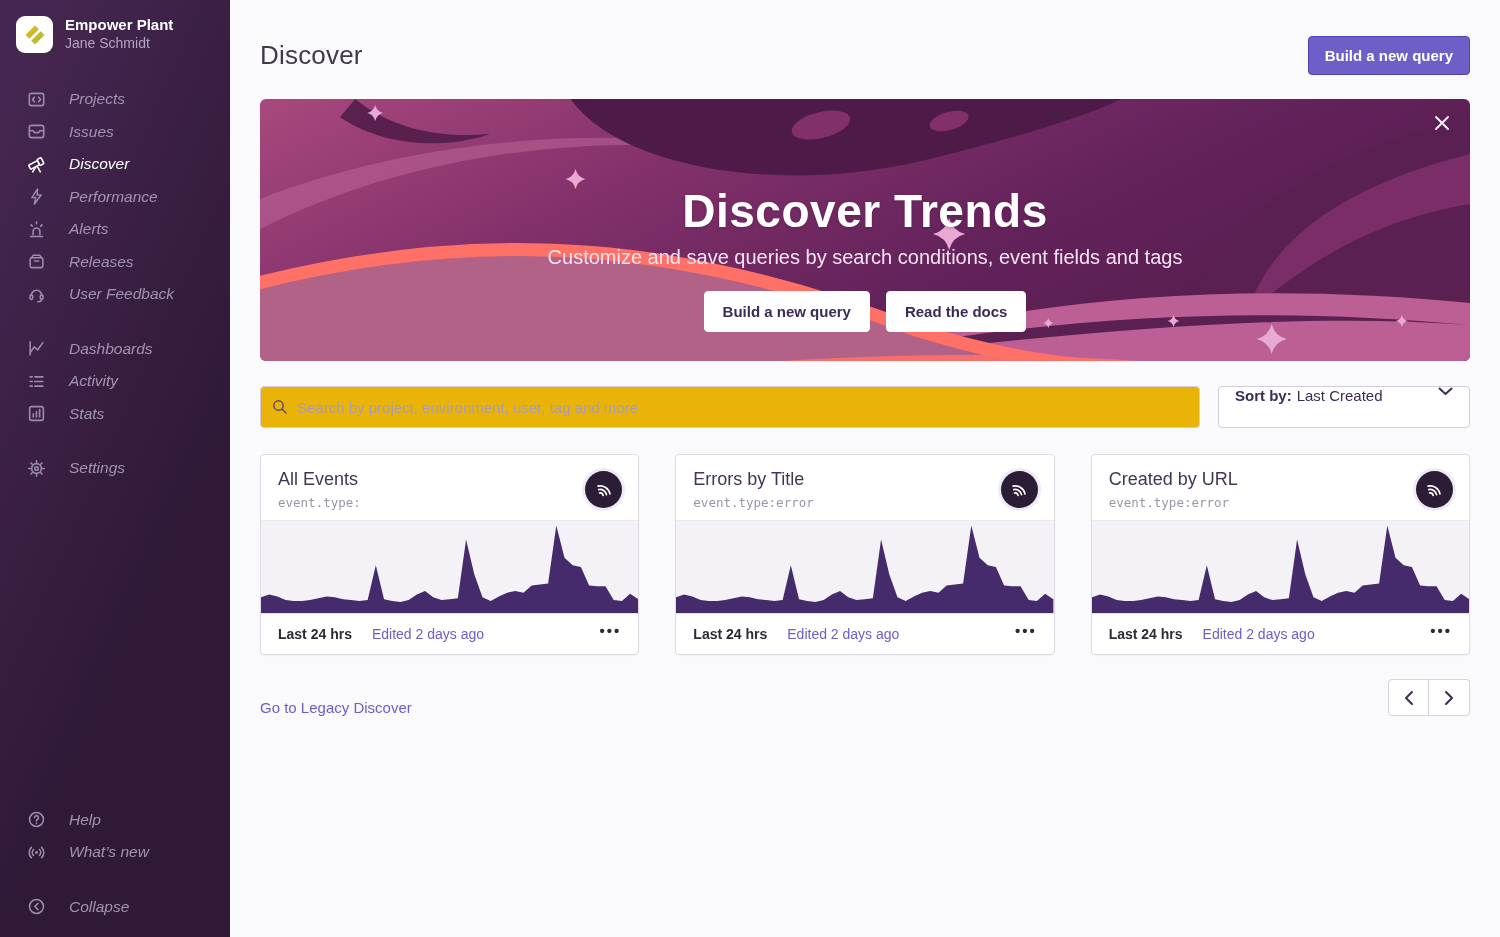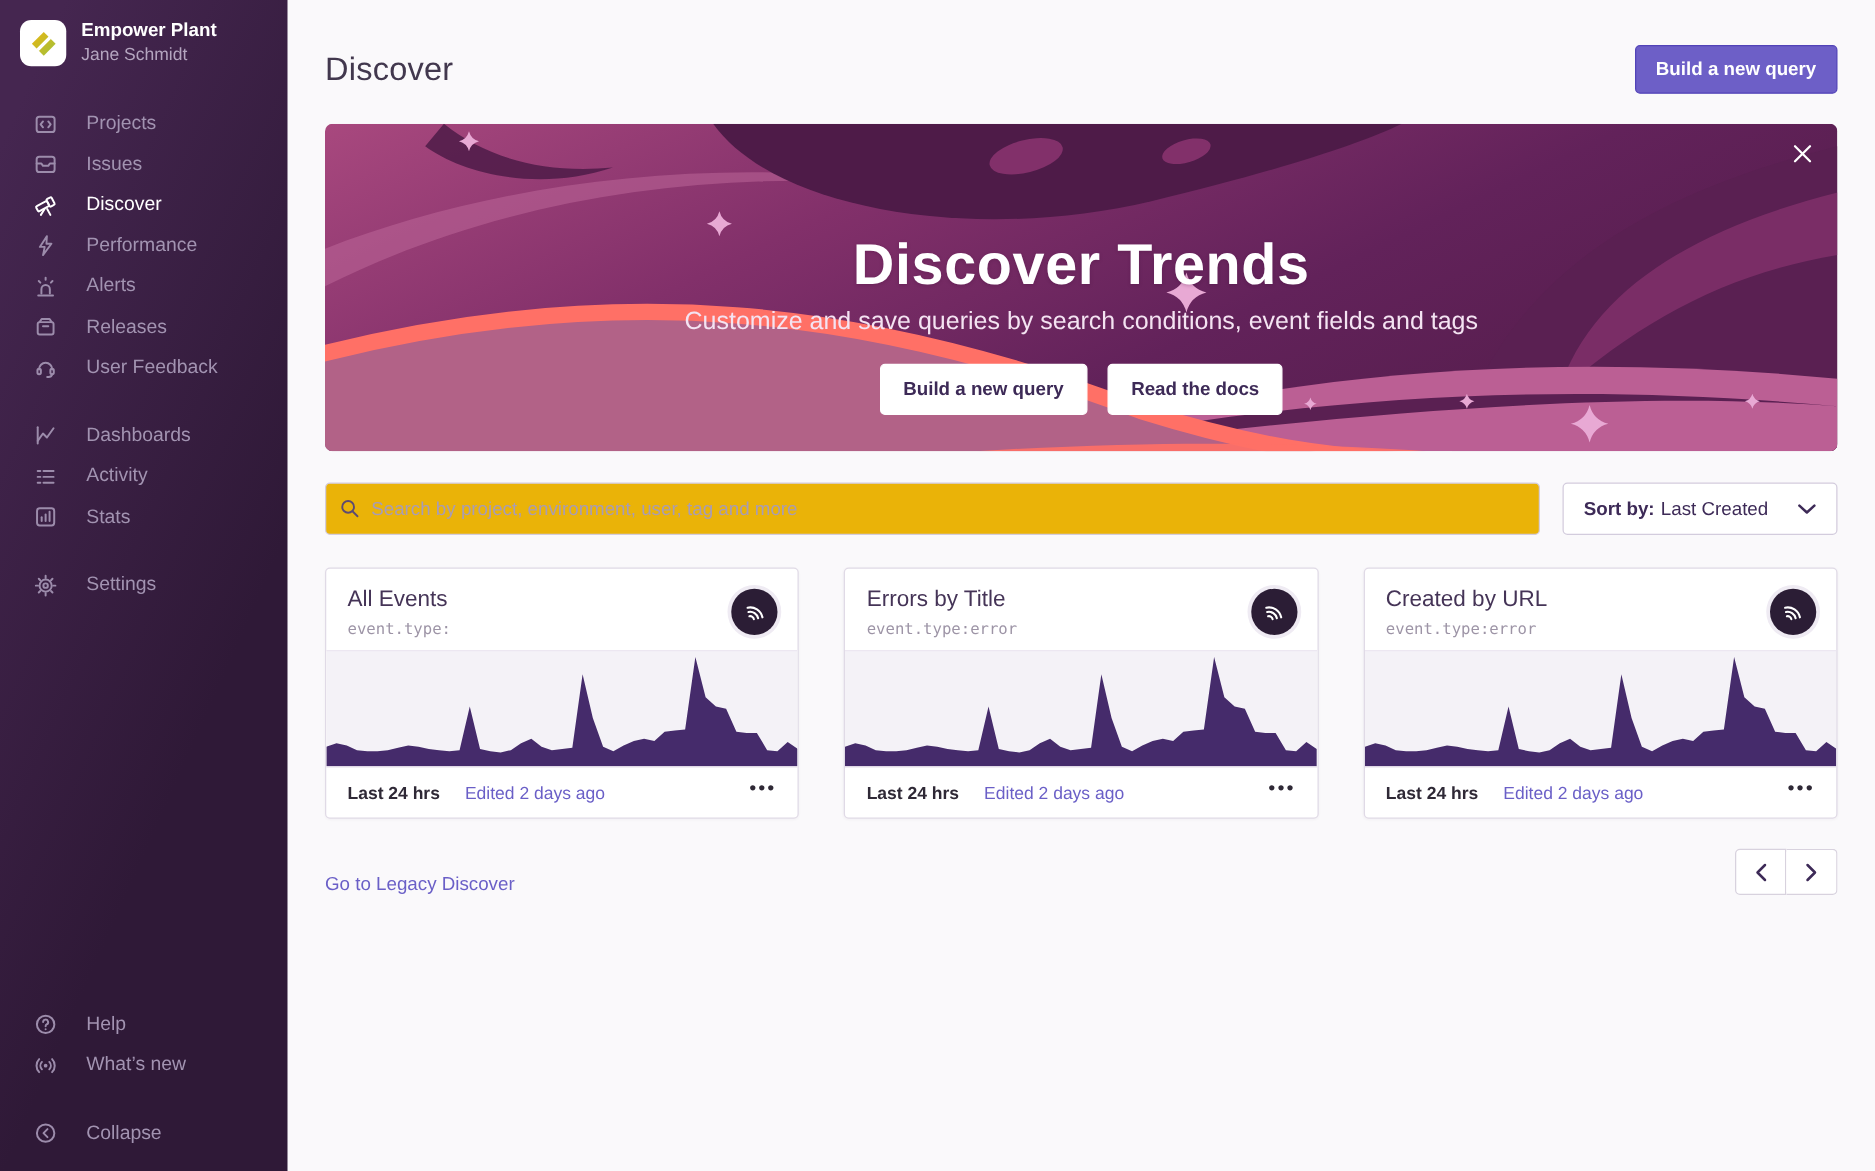--- a/index.html
+++ b/index.html
@@ -8,21 +8,21 @@
 
   
   .sidebar { width:230px; height:937px; flex:0 0 230px;
     background:linear-gradient(294deg,#2f1937 35%,#452650 92%);
     color:#a293b1; display:flex; flex-direction:column; padding:16px 0 14px; }
   .org-row { display:flex; align-items:center; padding:0 16px; margin-bottom:30px; }
   .org-logo { width:37px; height:37px; background:#fff; border-radius:9px; display:flex; align-items:center; justify-content:center; }
   .org-txt { margin-left:12px; line-height:1.25; }
   .org-name { color:#fff; font-weight:bold; font-size:15px; }
   .org-user { color:#b4a5bf; font-size:14px; }
-  .nav { list-style:none; }
+  .nav { list-style:none;font-style:italic; }
   .nav-item { display:flex; align-items:center; height:32.5px; padding:0 16px 0 27px; cursor:pointer; font-size:15.5px; color:#a293b1; }
   .nav-item .ic { width:19px; height:19px; margin-right:23px; display:flex; align-items:center; justify-content:center; color:#9c8cab; }
   .nav-item.active { color:#ffffff; font-weight:400; }
   .nav-item.active .ic { color:#ffffff; }
   .nav-gap { height:22px; }
   .side-bottom { margin-top:auto; }
   svg.icn { display:block; }
 
   
   .main { flex:1; display:flex; flex-direction:column; padding:0 30px; }
@@ -42,22 +42,22 @@
   .btn-white { background:#fff; border:1px solid #fff; color:#3d2a57; font-weight:bold; font-size:15px;
     padding:11px 18px; border-radius:4px; cursor:pointer; font-family:"Liberation Sans",sans-serif; }
 
   
   .toolbar { display:flex; gap:18px; margin-bottom:26px; }
   .search-box { flex:1; position:relative; }
   .search-input { width:100%; height:42px; border:1px solid #d3ccdd; border-radius:4px; background:#eab308;
     padding:0 14px 0 36px; font-size:15px; color:#43364f; font-family:"Liberation Sans",sans-serif; outline:none; }
   .search-input::placeholder { color:#a89cb5; }
   .search-ic { position:absolute; left:12px; top:13px; }
-  .sort-btn { width:220px; height:42px; background:#fff; border:1px solid #d3ccdd; border-radius:4px;
-    display:flex; align-items:center; padding:0 16px; cursor:pointer; font-size:15px; color:#3d2a57; }
+  .sort-btn { width:252px; height:42px; background:#fff; border:1px solid #d3ccdd; border-radius:4px;
+    display:flex; align-items:flex-start; padding:0 16px; cursor:pointer; font-size:15px; color:#3d2a57; }
   .sort-btn b { margin-right:5px; }
   .sort-btn .chev { margin-left:auto; }
 
   
   .cards { display:flex; gap:36px; }
   .card { flex:1; background:#fff; border:1px solid #e0dae6; border-radius:4px; box-shadow:0 1px 2px rgba(50,30,70,.04); overflow:hidden; }
   .card-head { display:flex; justify-content:space-between; align-items:flex-start; padding:14px 16px 10px 17px; }
   .card-title { font-size:18px; color:#453457; }
   .card-query { font-family:"DejaVu Sans Mono", monospace; font-size:12.5px; color:#9d94a6; margin-top:5px; }
   .card-avatar { width:37px; height:37px; border-radius:50%; background:#2b1d35; display:flex; align-items:center; justify-content:center;

